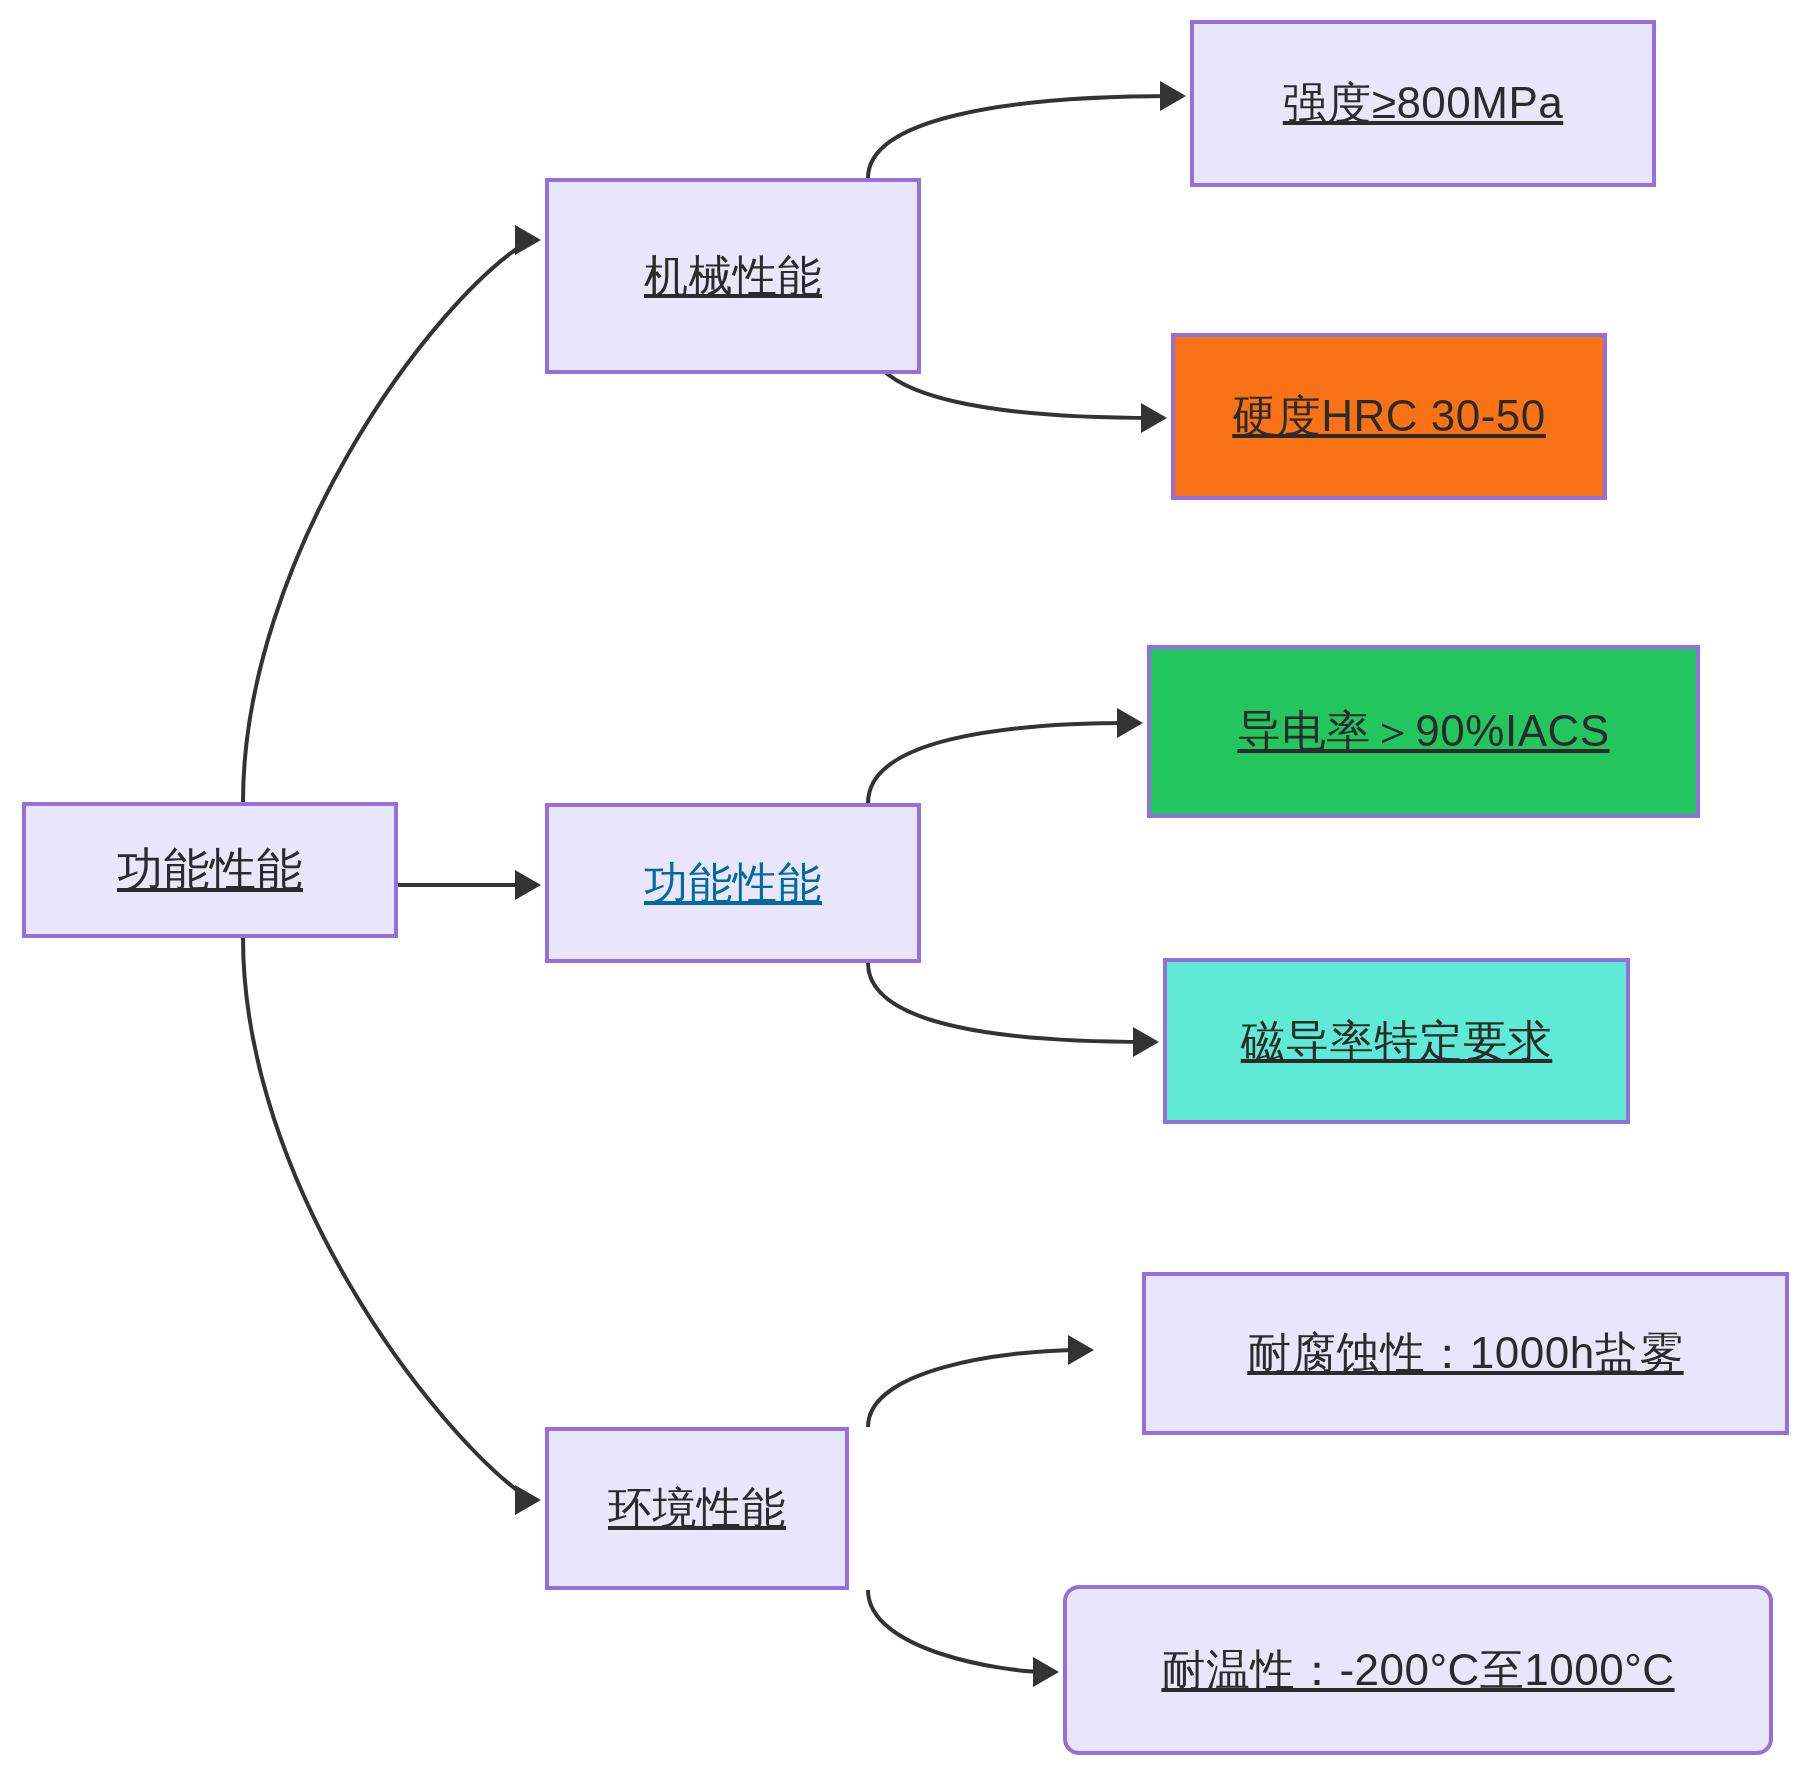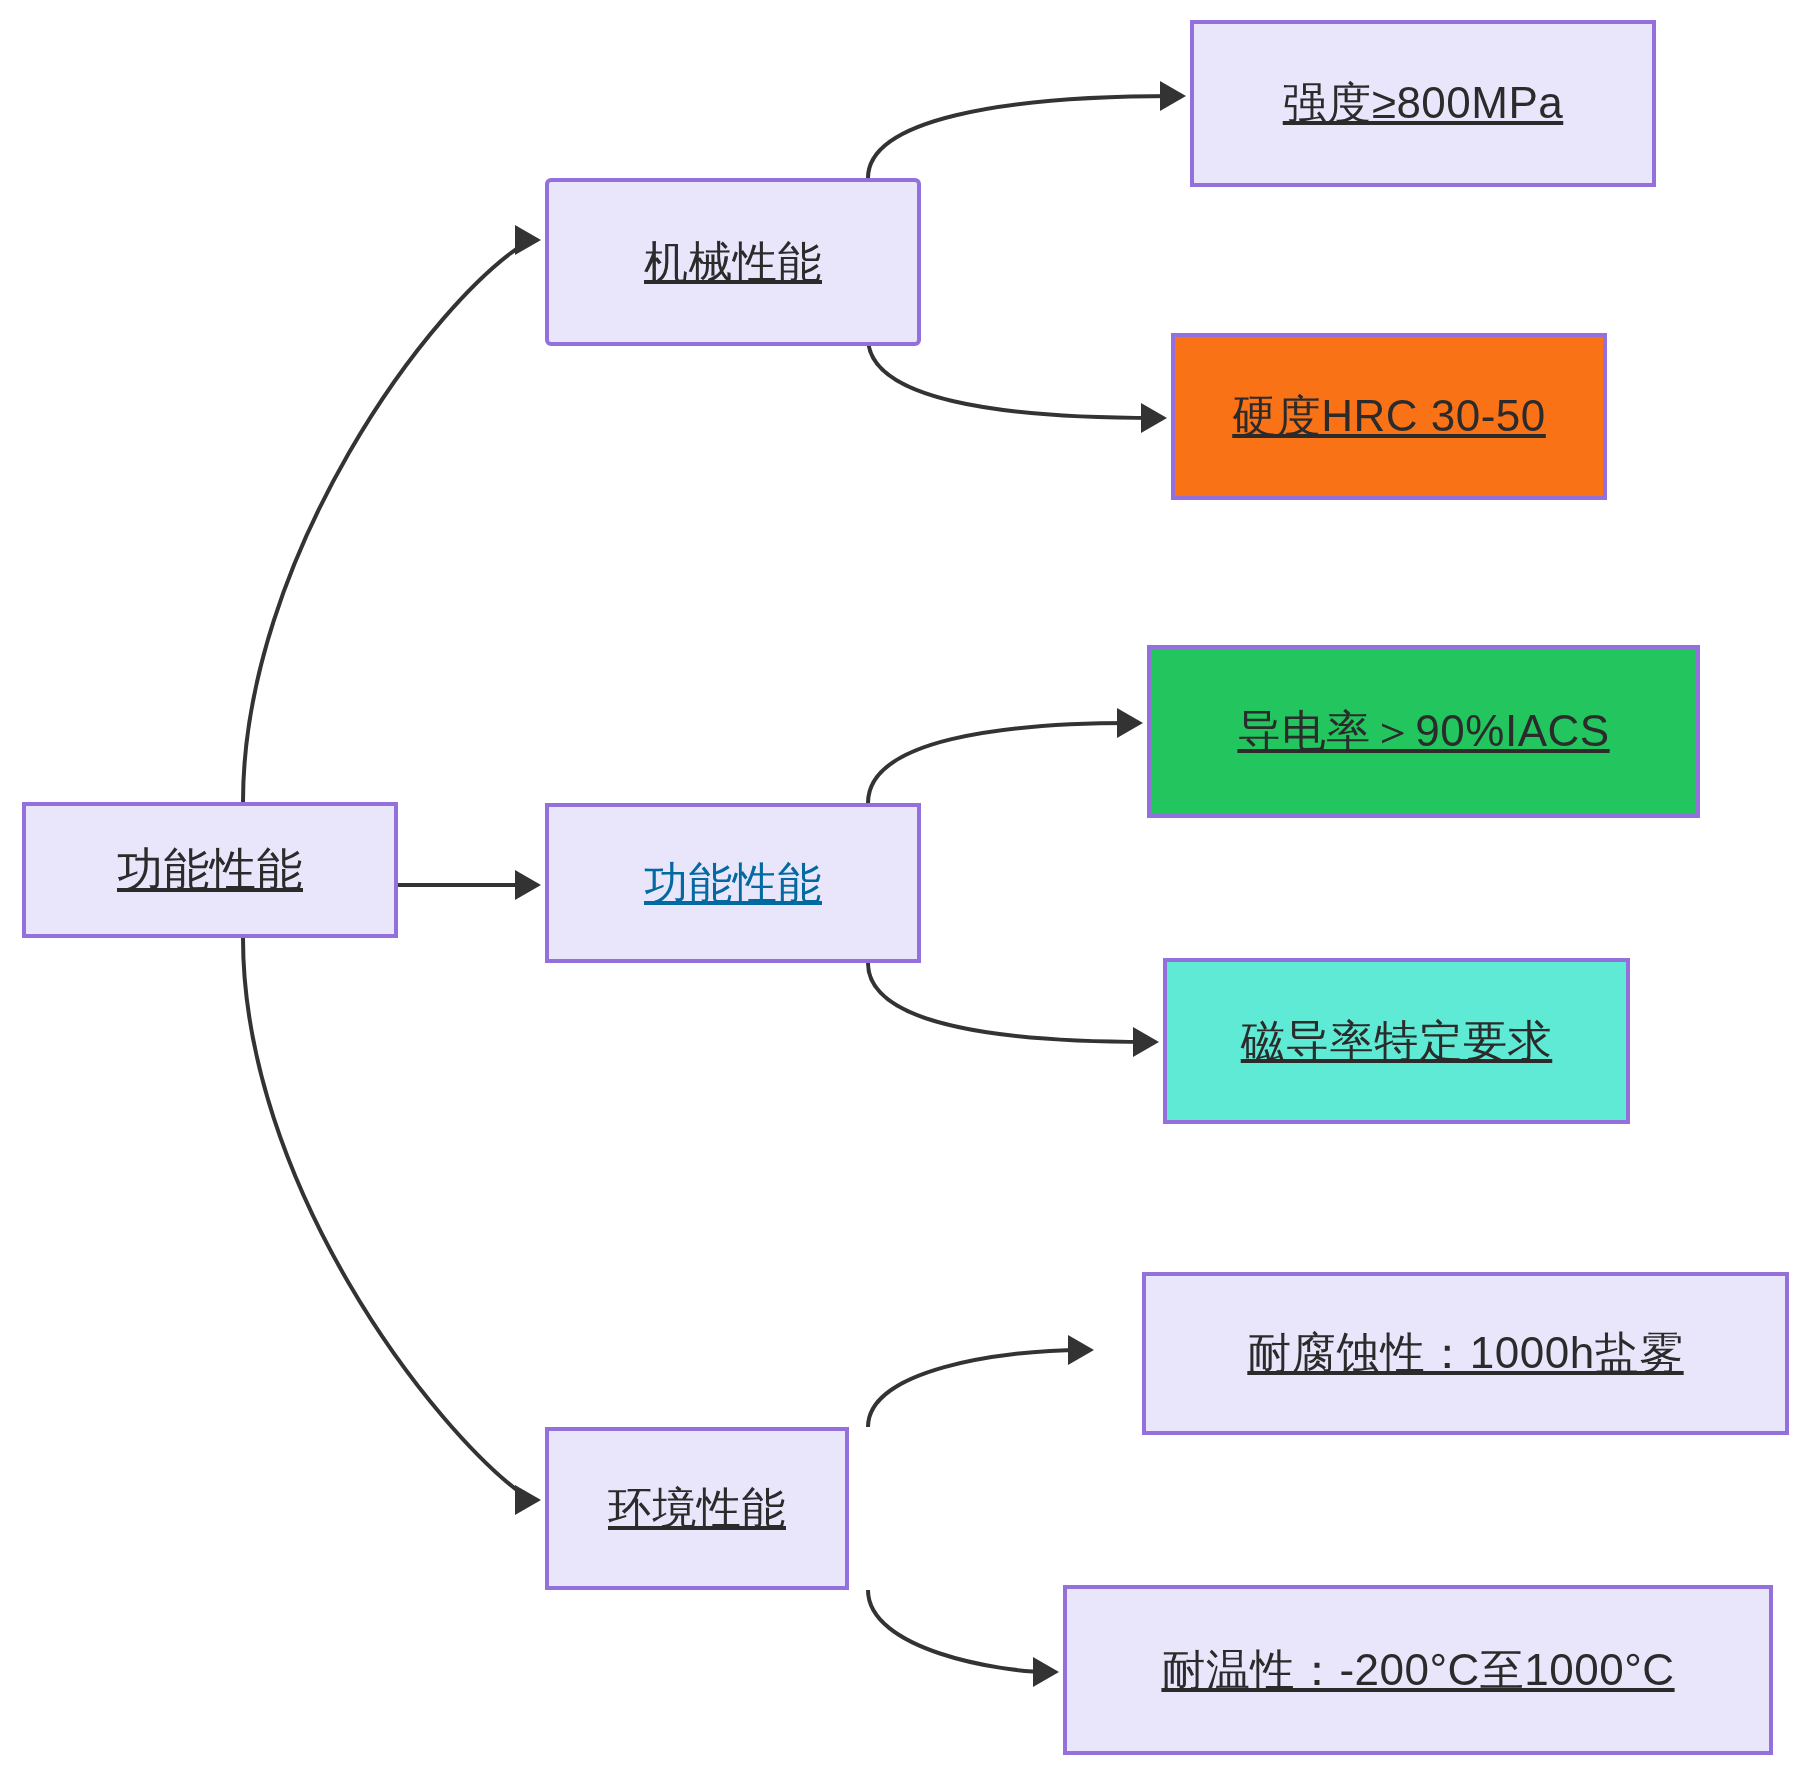--- a/index.html
+++ b/index.html
@@ -81,21 +81,21 @@
         <polygon points="1094,1350 1068,1335 1068,1365" class="arrow-head" fill="#333333"></polygon>
         <path class="edge-path" d="M 868 1590 C 868 1650 1000 1672 1048 1672" stroke="#333333"></path>
         <polygon points="1059,1672 1033,1657 1033,1687" class="arrow-head" fill="#333333"></polygon>
       </g>
   </svg>
 
   <div id="nodes-layer">
       <div class="node node-root" style="left: 22px; top: 802px; width: 376px; height: 136px; background: rgb(233, 230, 251); border-color: rgb(147, 112, 219);">
         <span class="node-label" style="color: rgb(43, 43, 43);">功能性能</span>
       </div>
-      <div class="node" style="left: 545px; top: 178px; width: 376px; height: 168px; background: rgb(233, 230, 251); border-color: rgb(147, 112, 219); border-radius: 6px;">
+      <div class="node" style="left: 545px; top: 178px; width: 376px; height: 196px; background: rgb(233, 230, 251); border-color: rgb(147, 112, 219);">
         <span class="node-label" style="color: rgb(43, 43, 43);">机械性能</span>
       </div>
       <div class="node" style="left: 545px; top: 803px; width: 376px; height: 160px; background: rgb(233, 230, 251); border-color: rgb(147, 112, 219);">
         <span class="node-label" style="color: #0369a1;">功能性能</span>
       </div>
       <div class="node" style="left: 545px; top: 1427px; width: 304px; height: 163px; background: rgb(233, 230, 251); border-color: rgb(147, 112, 219);">
         <span class="node-label" style="color: rgb(43, 43, 43);">环境性能</span>
       </div>
       <div class="node" style="left: 1190px; top: 20px; width: 466px; height: 167px; background: rgb(233, 230, 251); border-color: rgb(147, 112, 219);">
         <span class="node-label" style="color: rgb(43, 43, 43);">强度≥800MPa</span>
@@ -105,18 +105,18 @@
       </div>
       <div class="node" style="left: 1147px; top: 645px; width: 553px; height: 173px; background: #22c55e; border-color: rgb(147, 112, 219);">
         <span class="node-label" style="color: rgb(43, 43, 43);">导电率＞90%IACS</span>
       </div>
       <div class="node" style="left: 1163px; top: 958px; width: 467px; height: 166px; background: #5eead4; border-color: rgb(147, 112, 219);">
         <span class="node-label" style="color: rgb(43, 43, 43);">磁导率特定要求</span>
       </div>
       <div class="node" style="left: 1142px; top: 1272px; width: 647px; height: 163px; background: rgb(233, 230, 251); border-color: rgb(147, 112, 219);">
         <span class="node-label" style="color: rgb(43, 43, 43);">耐腐蚀性：1000h盐雾</span>
       </div>
-      <div class="node" style="left: 1063px; top: 1585px; width: 710px; height: 170px; background: rgb(233, 230, 251); border-color: rgb(147, 112, 219);">
+      <div class="node" style="left: 1063px; top: 1585px; width: 710px; height: 170px; background: rgb(233, 230, 251); border-color: rgb(147, 112, 219); border-radius: 16px;">
         <span class="node-label" style="color: rgb(43, 43, 43);">耐温性：-200°C至1000°C</span>
       </div>
     </div>
 
 </div>
 
 </body></html>

